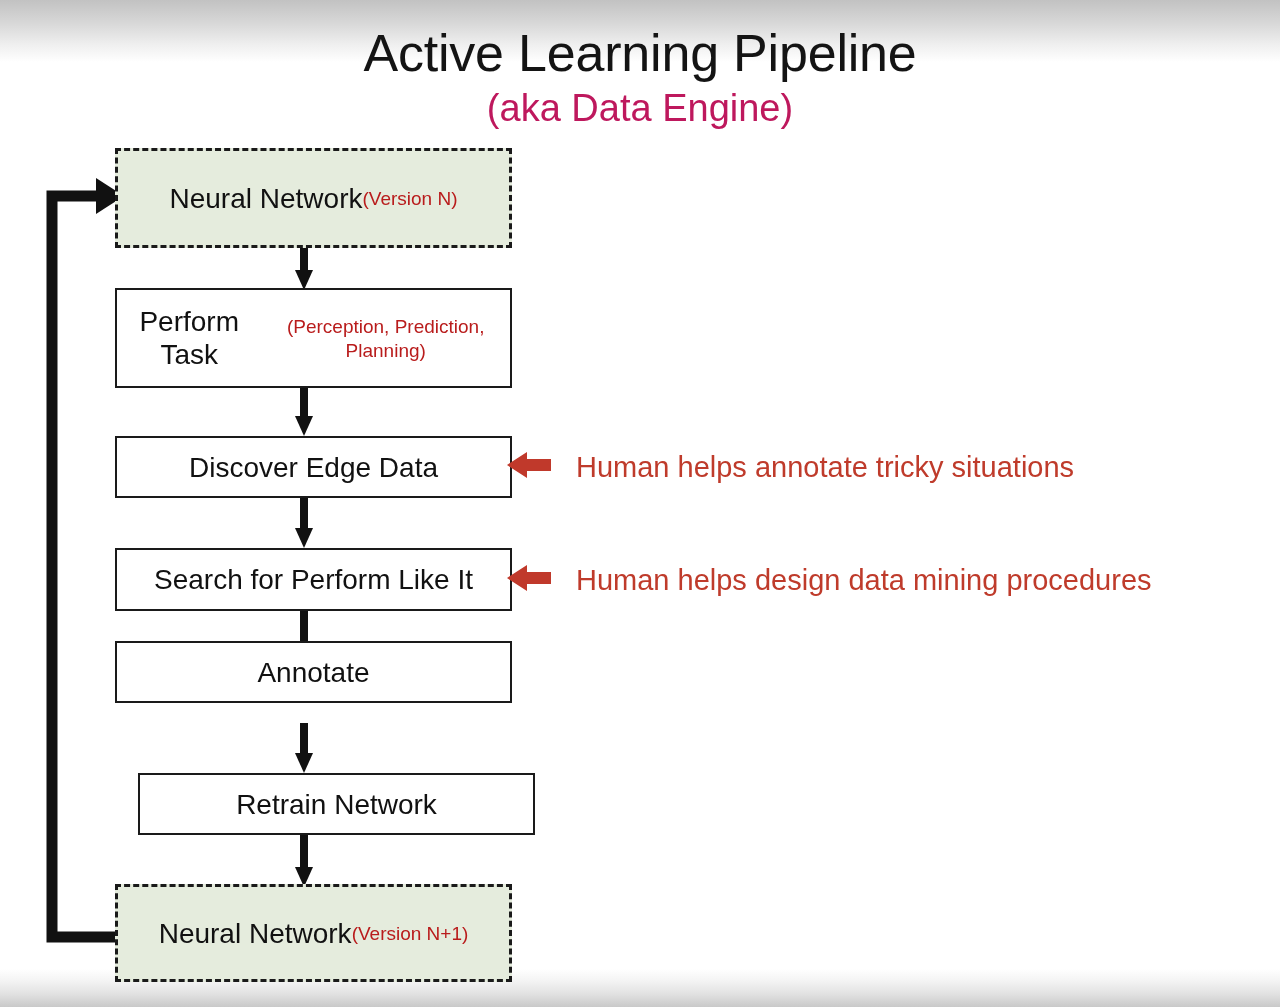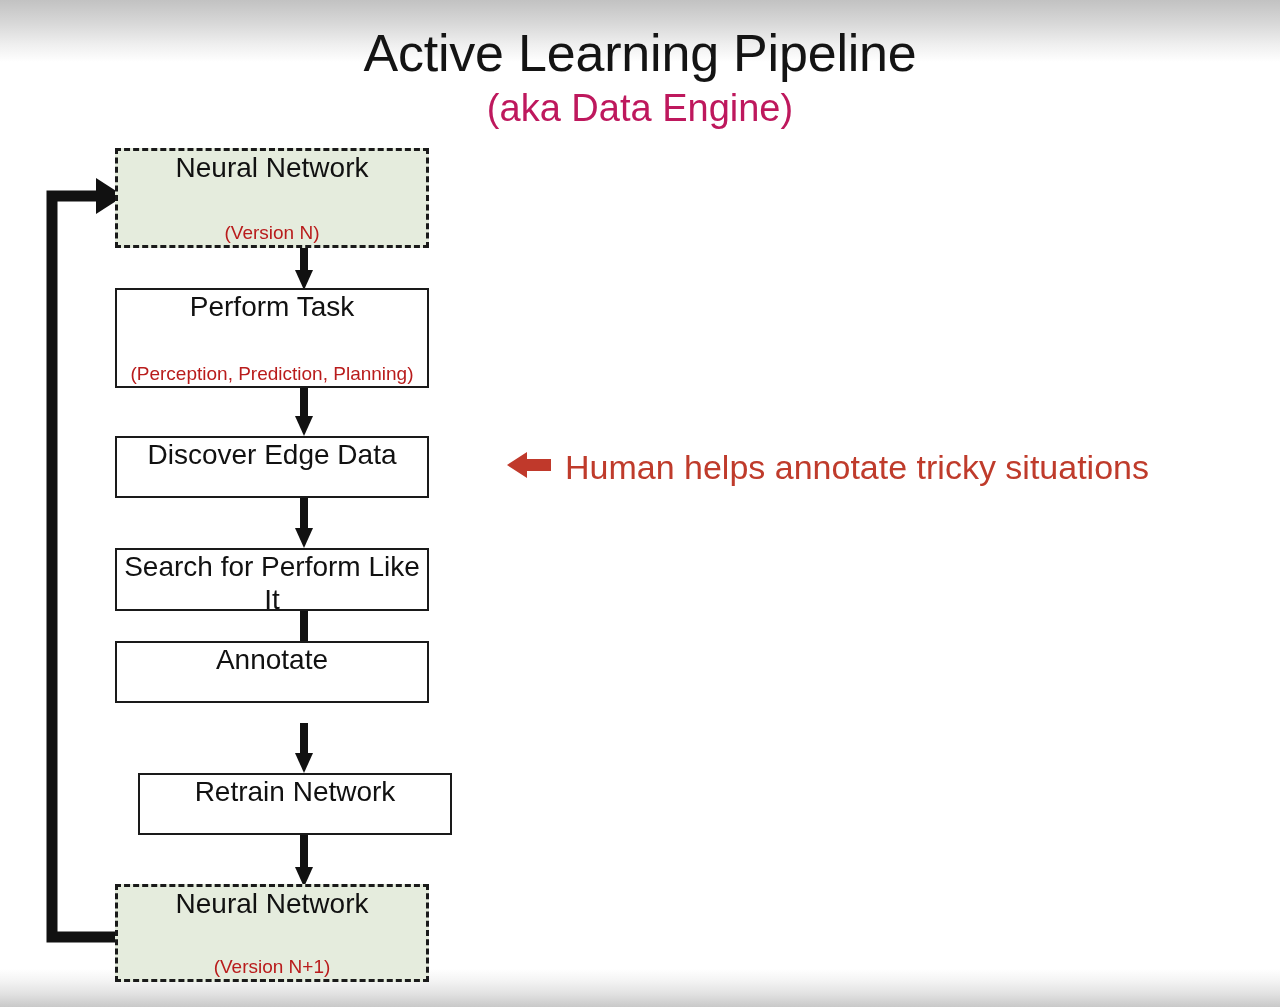--- a/index.html
+++ b/index.html
@@ -56,26 +56,26 @@
     line-height: 46px;
     color: #be185d;
     font-weight: 400;
     margin-top: 2px;
   }
 
   
   .node {
     position: absolute;
     left: 115px;
-    width: 314px;
+    width: 397px;
     box-sizing: border-box;
     display: flex;
-    flex-direction: column;
+    flex-direction: row;
     align-items: center;
-    justify-content: space-between;
+    justify-content: center;
     text-align: center;
   }
   .node.solid {
     border: 2px solid #1a1a1a;
     background: #ffffff;
   }
   .node.dashed {
     border: 3px dashed #1a1a1a;
     background: #e5ecdd;
   }
@@ -103,23 +103,24 @@
   
   .annot {
     position: absolute;
     display: flex;
     align-items: center;
     gap: 14px;
     white-space: nowrap;
   }
   .annot-arrow { display: block; }
   .annot-text {
-    font-size: 34px;
+    font-size: 29px;
     line-height: 34px;
     color: #bf3b2b;
+    margin-left: 11px;
   }
 
   
   .feedback {
     position: absolute;
     left: 36px;
     top: 160px;
     width: 110px;
     height: 790px;
     pointer-events: none;
@@ -221,15 +222,23 @@
 
   <div class="annot" style="left:507px; top:450px;">
     <span class="annot-arrow">
       <svg width="44" height="30" viewBox="0 0 44 30" xmlns="http://www.w3.org/2000/svg">
         <polygon points="0,15 20,2 20,9 44,9 44,21 20,21 20,28" fill="#c0392b"></polygon>
       </svg>
     </span>
     <span class="annot-text">Human helps annotate tricky situations</span>
   </div>
 
+  <div class="annot" style="left:507px; top:563px;">
+    <span class="annot-arrow">
+      <svg width="44" height="30" viewBox="0 0 44 30" xmlns="http://www.w3.org/2000/svg">
+        <polygon points="0,15 20,2 20,9 44,9 44,21 20,21 20,28" fill="#c0392b"></polygon>
+      </svg>
+    </span>
+    <span class="annot-text">Human helps design data mining procedures</span>
+  </div>
 
 
 </div>
 
 </body></html>

